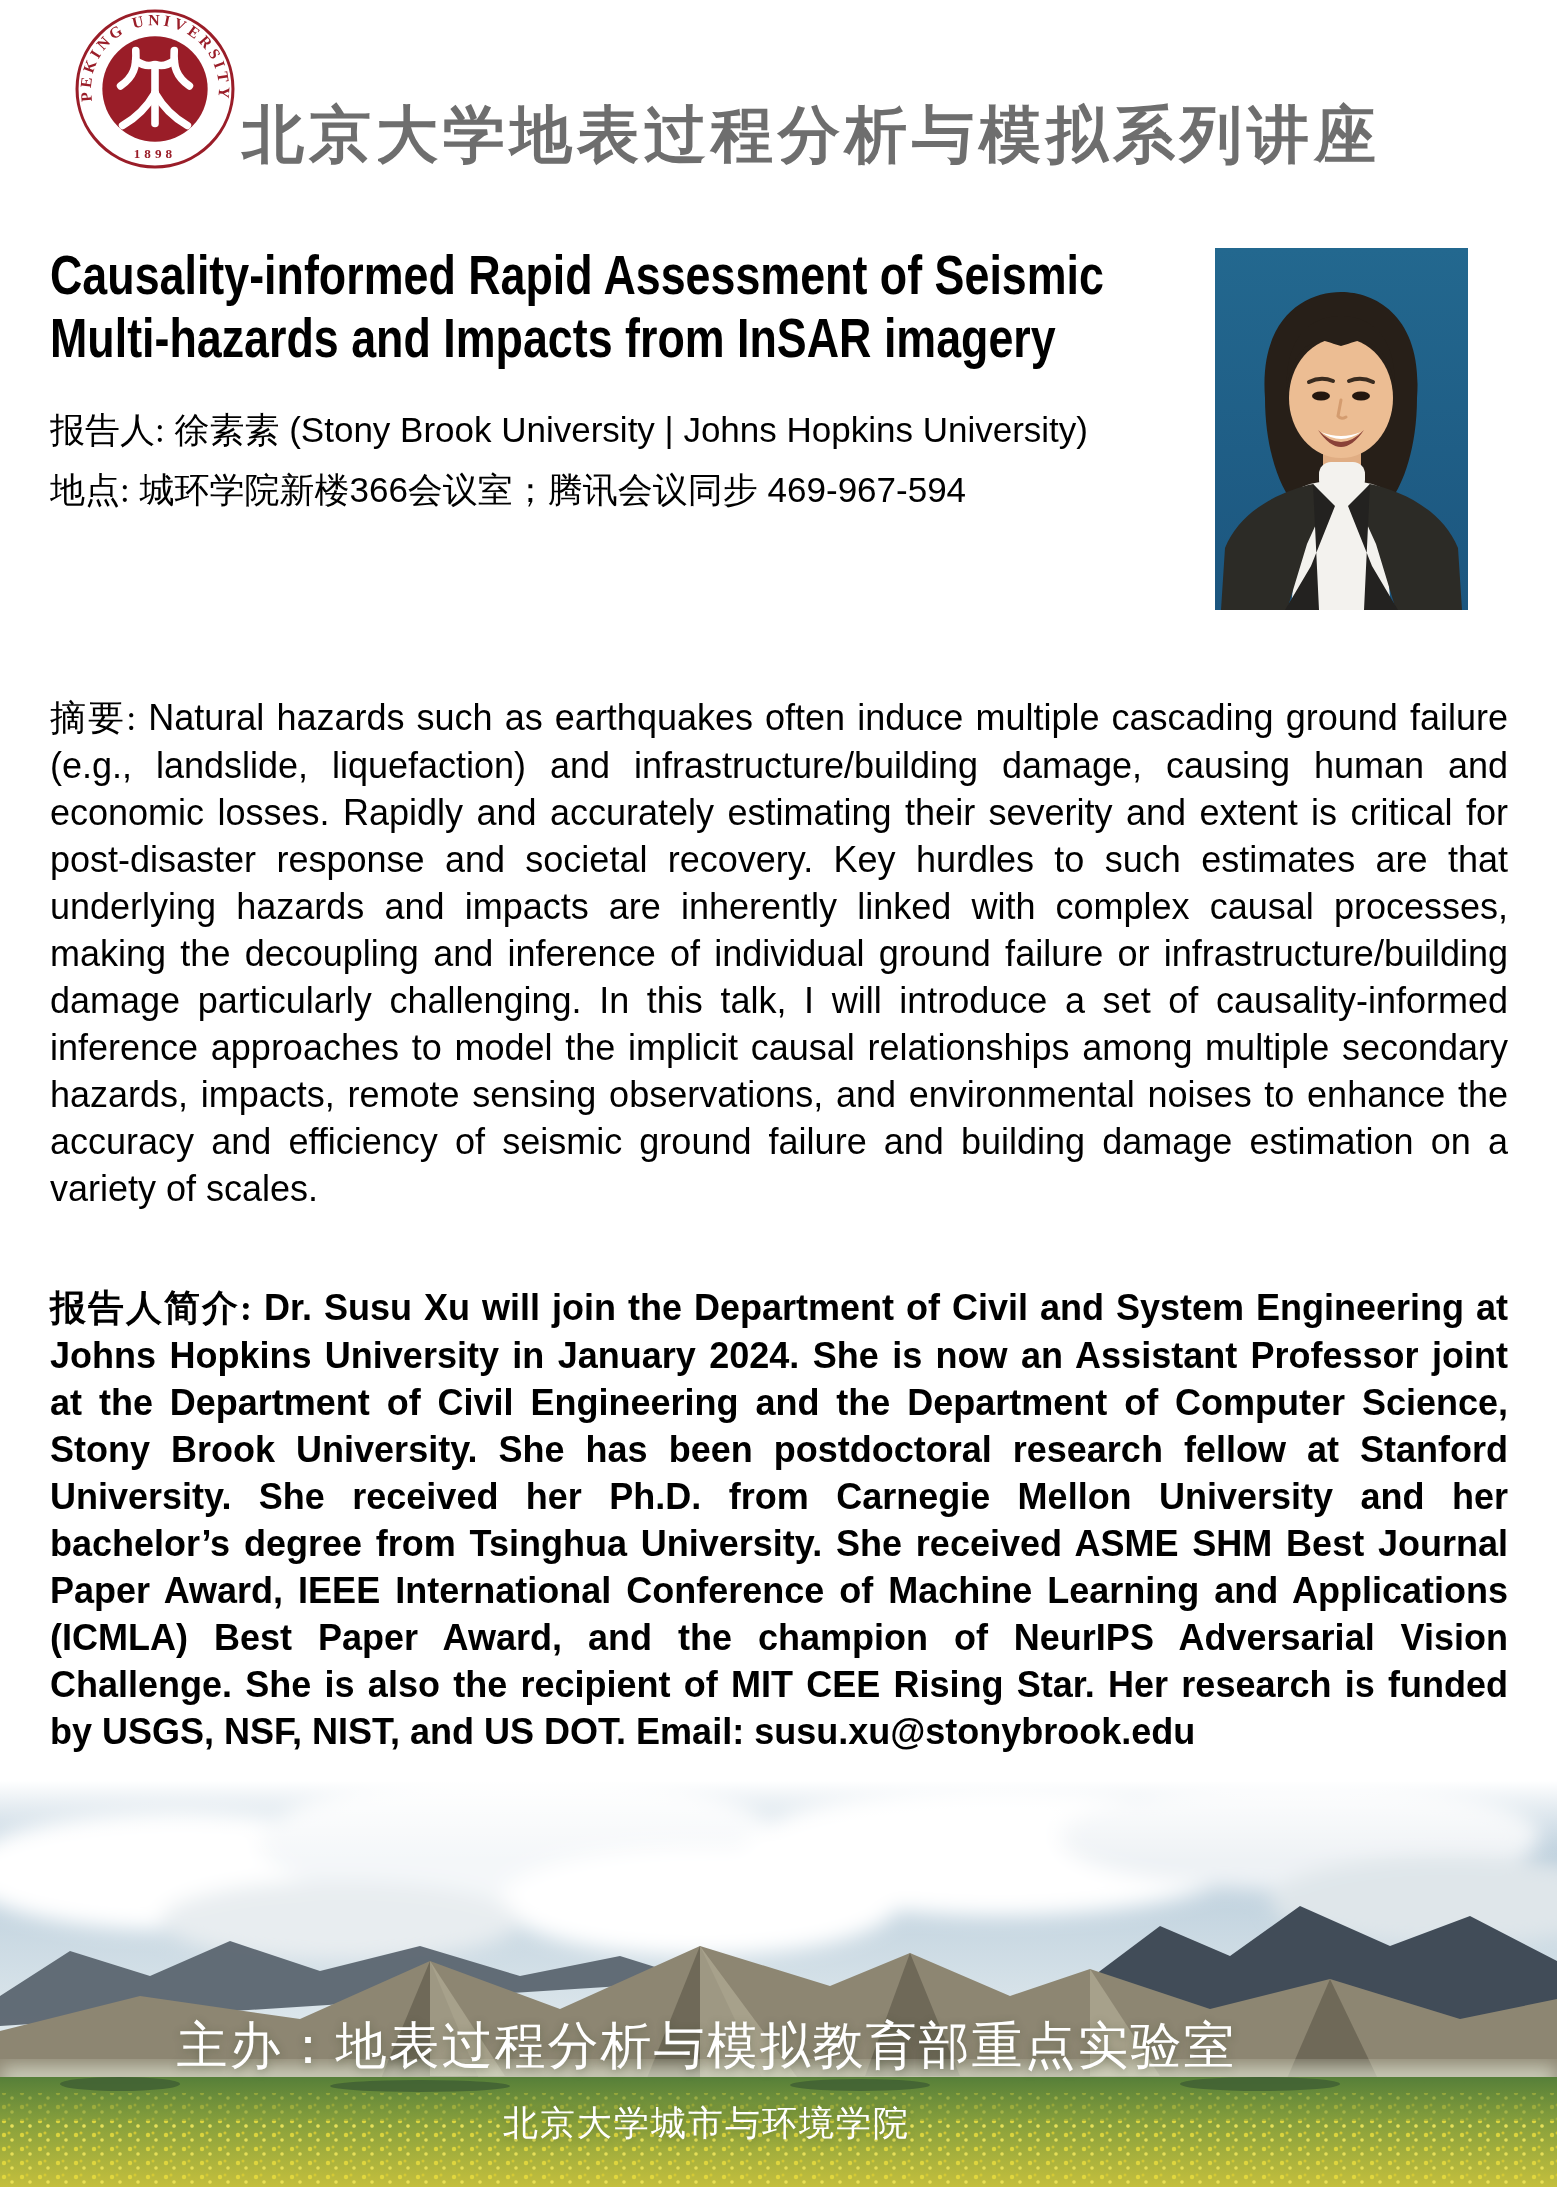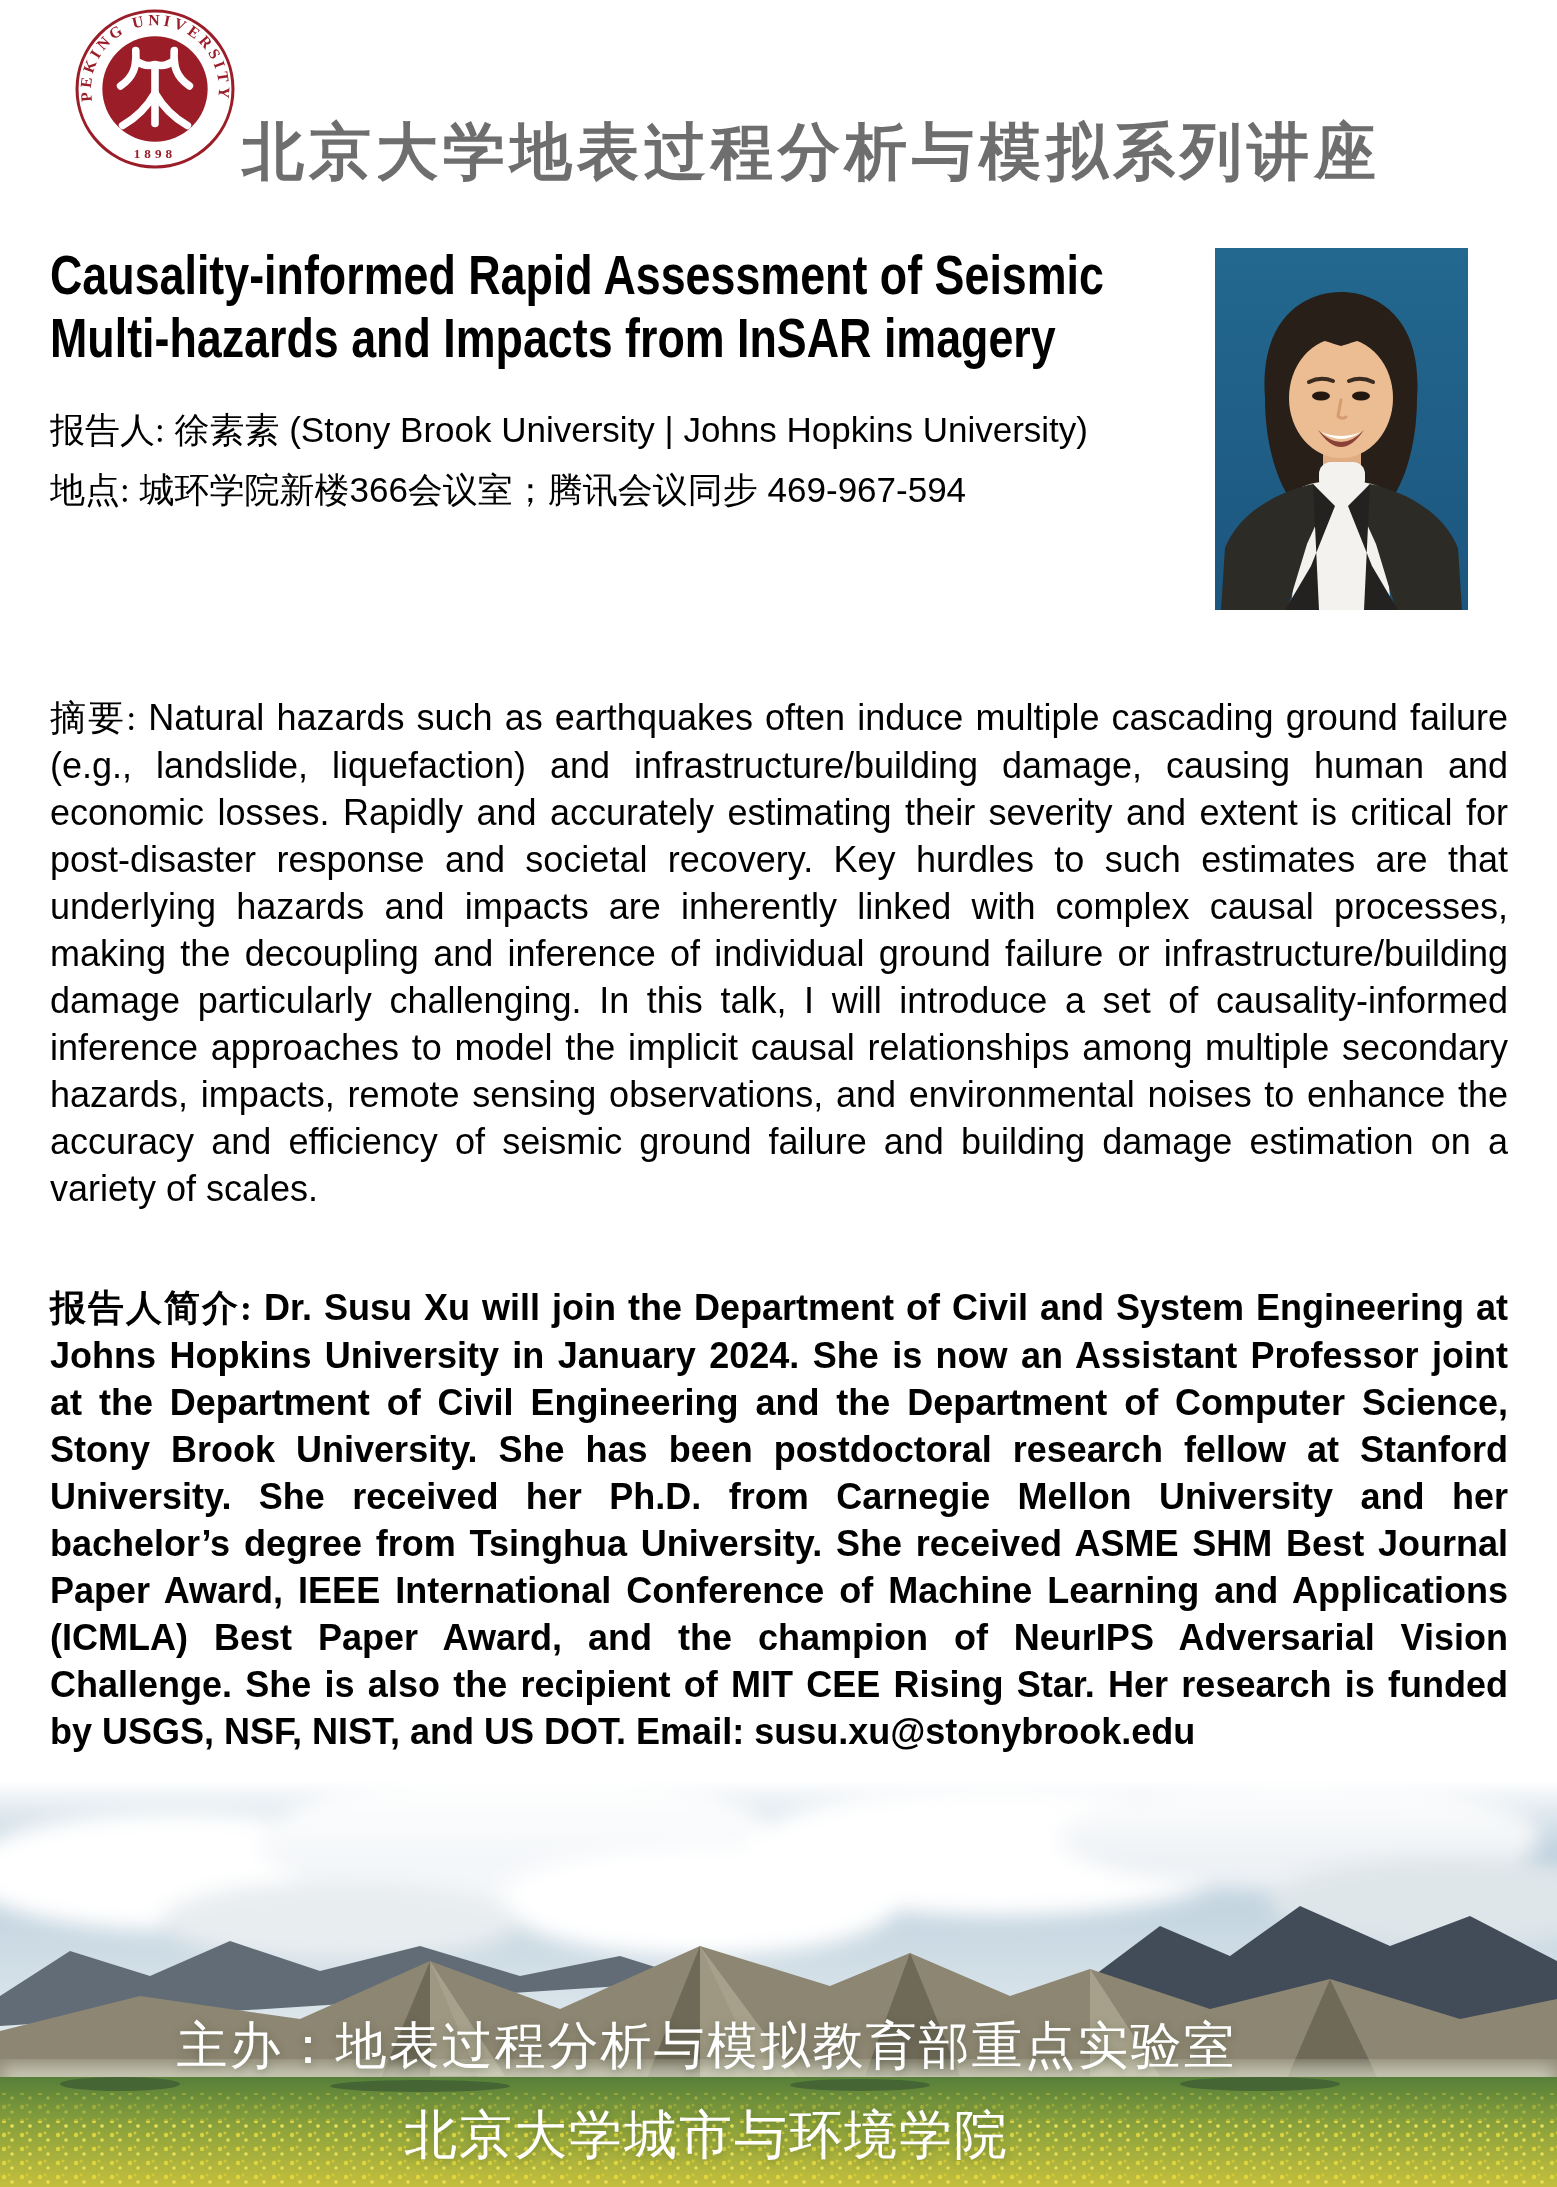--- a/index.html
+++ b/index.html
@@ -3,21 +3,21 @@
 <meta charset="utf-8">
 <style>
   html,body{margin:0;padding:0;background:#ffffff;}
   .poster{
     position:relative;width:1557px;height:2187px;background:#fff;overflow:hidden;
     font-family:"Liberation Sans",sans-serif;color:#000;
   }
   
   .seal{position:absolute;left:74px;top:8px;width:162px;height:162px;}
   .series-title{
-    position:absolute;left:242px;top:121px;font-size:62px;font-weight:700;
+    position:absolute;left:242px;top:104px;font-size:62px;font-weight:700;
     color:#6e6e6e;letter-spacing:5px;white-space:nowrap;line-height:1;
   }
   
   .talk-title{position:absolute;left:50px;top:243px;}
   .talk-title .tline{
     font-size:56px;font-weight:800;line-height:63px;white-space:nowrap;
     transform:scaleX(0.8);transform-origin:0 0;letter-spacing:0;color:#000;
   }
   
   .info{position:absolute;left:50px;top:390px;font-size:35px;}
@@ -33,21 +33,21 @@
   .abstract{top:658px;}
   .bio{top:1248px;font-weight:bold;}
   .para .cjk-label{font-family:"Liberation Serif",serif;}
   
   .scenery{position:absolute;left:0;bottom:0;width:1557px;height:406px;}
   .footer-text{
     position:absolute;left:0;width:1413px;text-align:center;color:#ffffff;
     text-shadow:0 2px 8px rgba(40,60,30,0.35);
   }
   .footer-line1{top:2012px;font-size:51px;letter-spacing:2px;}
-  .footer-line2{top:2100px;font-size:53px;letter-spacing:2px;}
+  .footer-line2{top:2100px;font-size:35px;letter-spacing:2px;}
 </style>
 </head>
 <body>
 
 <div class="poster">
 
   <svg class="seal" viewBox="0 0 160 160" aria-hidden="true">
     <circle cx="80" cy="80" r="77" fill="#ffffff" stroke="#9a1d28" stroke-width="3"></circle>
     <defs>
       <path id="sealArc" d="M 28.4 116.2 A 63 63 0 1 1 131.6 116.2" fill="none"></path>

